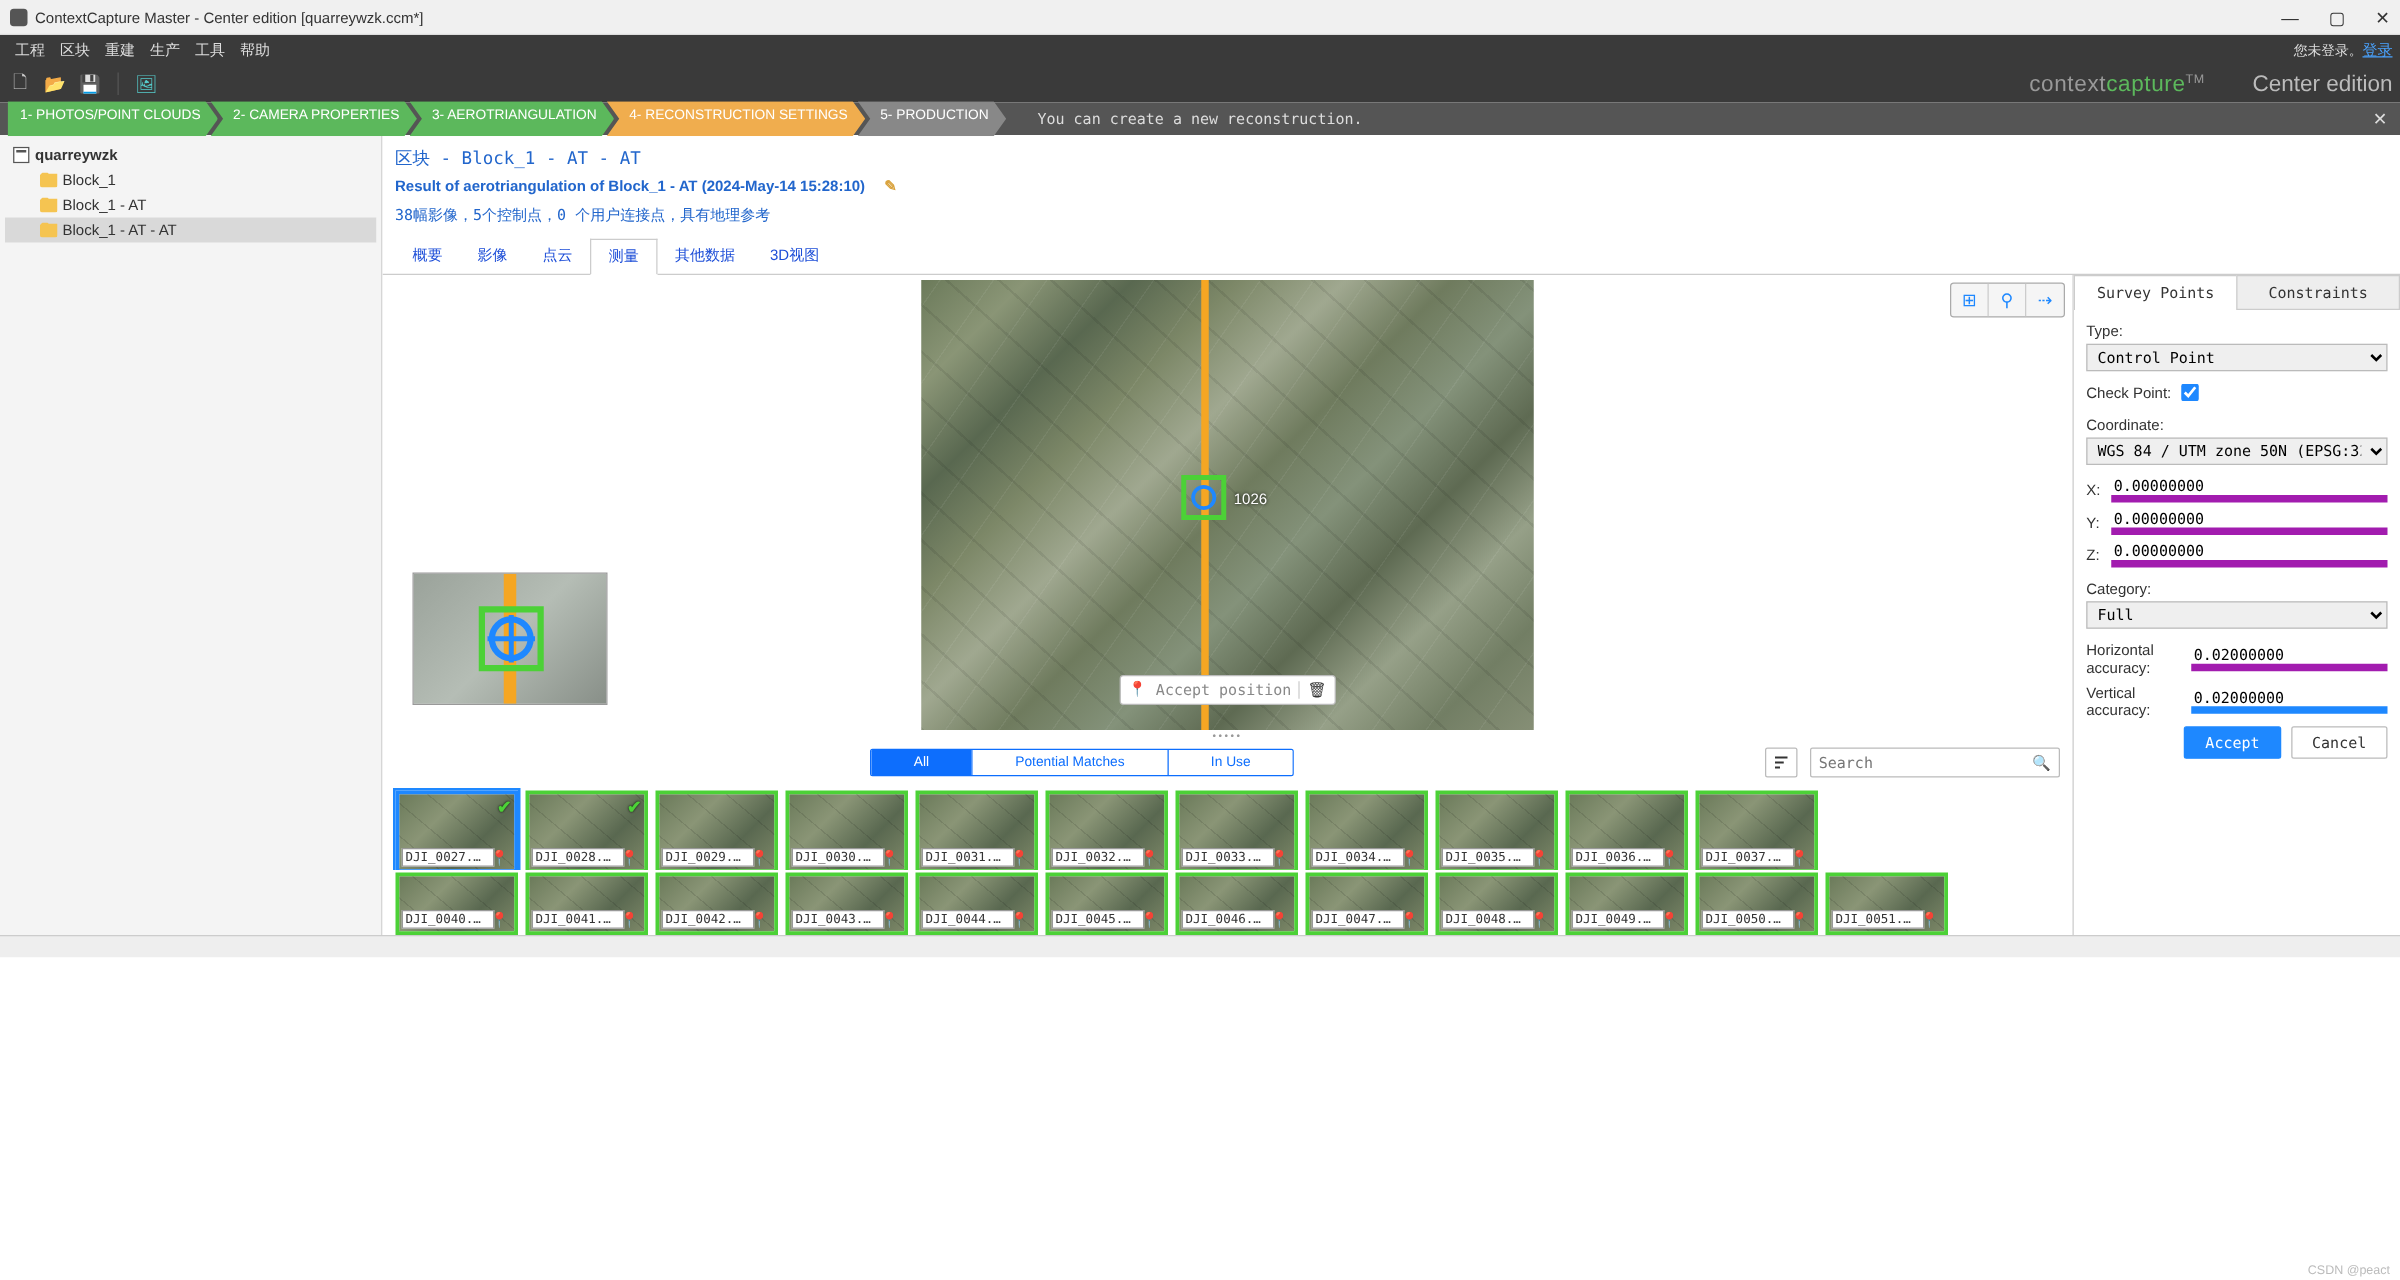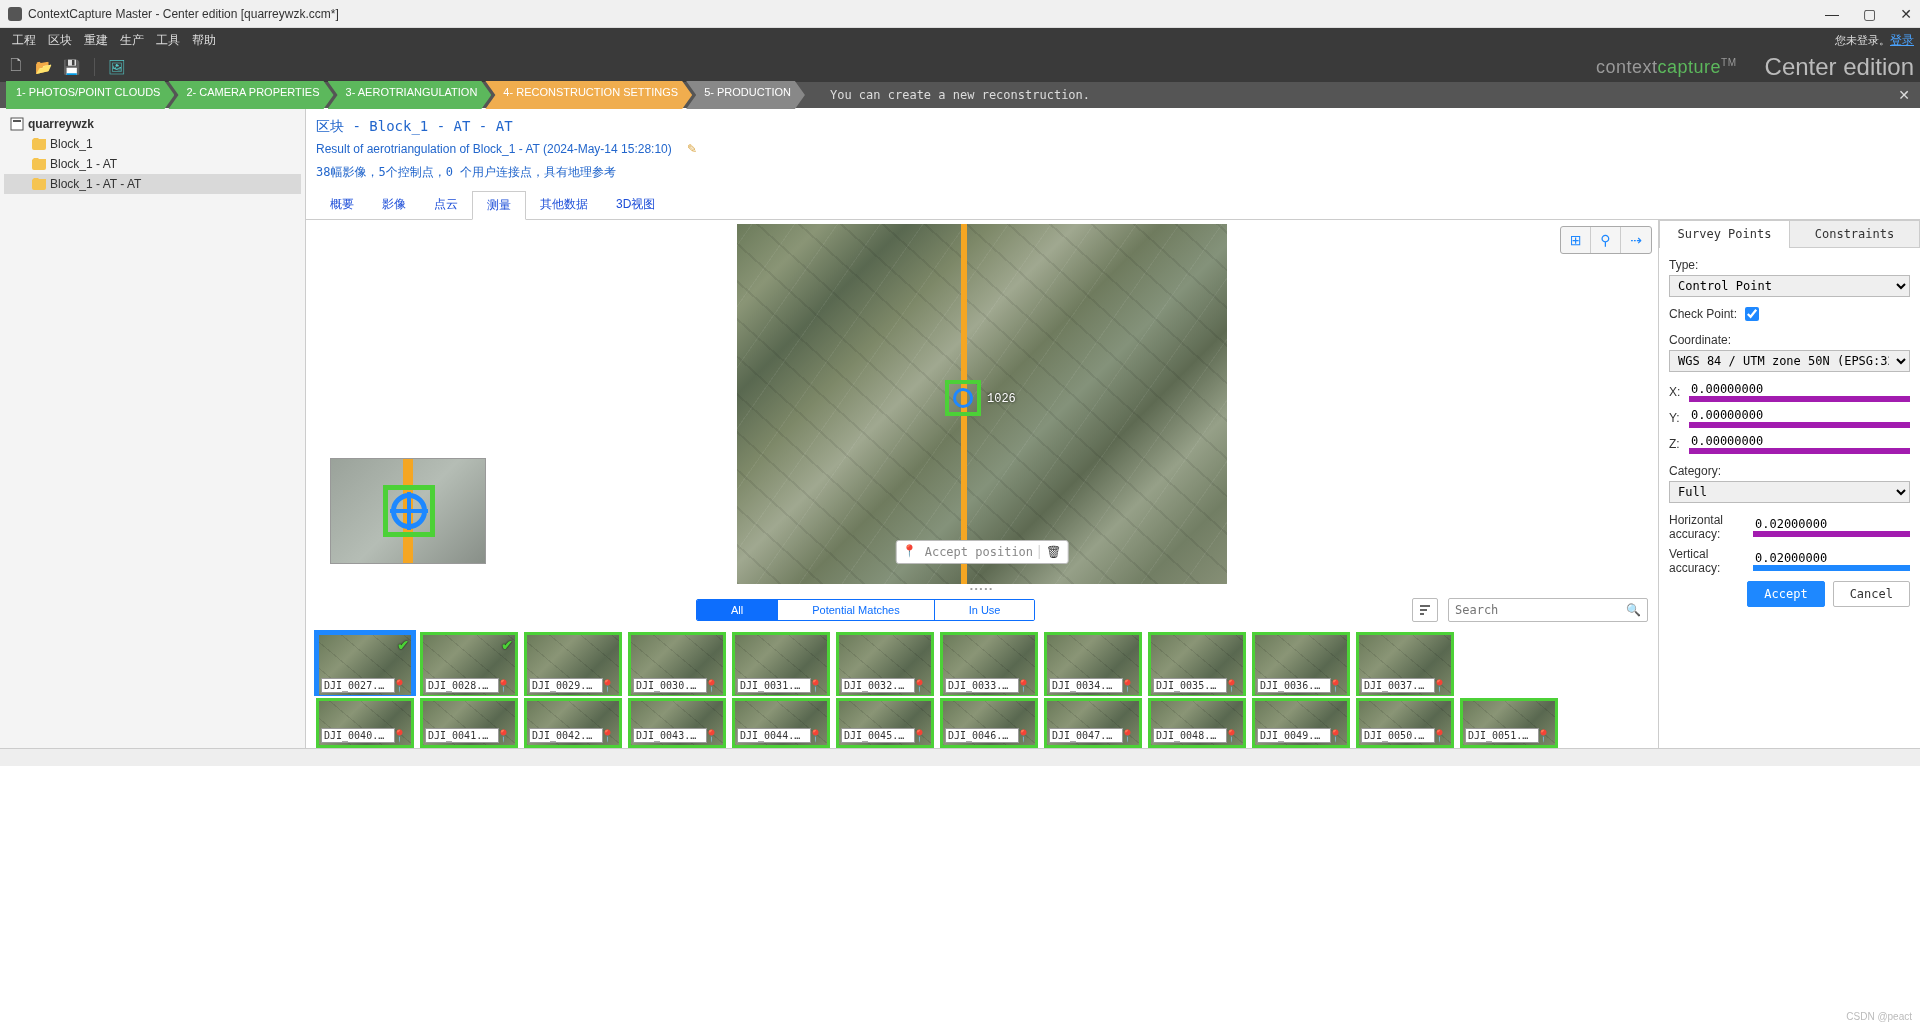--- a/index.html
+++ b/index.html
@@ -17,59 +17,59 @@
 .menubar .login-msg { font-size: 11px; }
 .menubar .login-link { color: #4aa3ff; text-decoration: underline; cursor: pointer; }
 
 .toolbar { height: 30px; background: #3a3a3a; display: flex; align-items: center; padding: 0 6px; gap: 8px; }
 .toolbar .tb-btn { width: 20px; height: 20px; display: flex; align-items: center; justify-content: center; cursor: pointer; font-size: 14px; color: #ccc; }
 .toolbar .tb-sep { width: 1px; height: 18px; background: #555; margin: 0 4px; }
 .toolbar .spacer { flex: 1; }
 .toolbar .brand { font-size: 18px; color: #999; letter-spacing: 0.5px; }
 .toolbar .brand b { color: #5cb85c; font-weight: normal; }
 .toolbar .brand sup { font-size: 10px; }
-.toolbar .edition { font-size: 24px; color: #bbb; margin-left: 20px; font-weight: 300; }
+.toolbar .edition { font-size: 18px; color: #bbb; margin-left: 30px; font-weight: 300; }
 
 .workflow { height: 26px; background: #555; display: flex; align-items: center; position: relative; font-size: 11px; }
 .wf-step { height: 28px; line-height: 22px; padding: 0 14px 0 18px; color: #fff; position: relative; margin-right: -6px; clip-path: polygon(0 0, calc(100% - 10px) 0, 100% 50%, calc(100% - 10px) 100%, 0 100%, 10px 50%); }
 .wf-step:first-child { clip-path: polygon(0 0, calc(100% - 10px) 0, 100% 50%, calc(100% - 10px) 100%, 0 100%); padding-left: 10px; margin-left: 6px; }
 .wf-green { background: #5cb85c; }
 .wf-orange { background: #f0ad4e; }
 .wf-gray { background: #888; }
 .workflow .hint { position: absolute; left: 50%; transform: translateX(-50%); color: #ddd; font-family: monospace; font-size: 12px; }
 .workflow .close-x { position: absolute; right: 10px; color: #ddd; font-size: 14px; cursor: pointer; }
 
 .body-row { display: flex; height: 640px; }
 
 .tree-panel { width: 306px; background: #f4f4f4; border-right: 1px solid #ccc; padding: 6px 4px; font-size: 12px; }
 .tree-node { display: flex; align-items: center; height: 20px; padding-left: 6px; gap: 4px; }
 .tree-node.child { padding-left: 28px; }
 .tree-node svg { flex-shrink: 0; }
 .tree-node.selected { background: #d9d9d9; }
 
 .main-panel { flex: 1; display: flex; flex-direction: column; background: #fff; padding: 8px 0 0 0; overflow: hidden; }
 .block-title { font-family: monospace; font-size: 14px; color: #2266cc; padding: 2px 10px; }
-.block-sub { font-family: monospace; font-size: 12px; color: #2266cc; padding: 4px 10px; }
+.block-sub { font-family: monospace; font-size: 12px; color: #2266cc; padding: 4px 10px; font-weight: bold; }
 .block-sub .edit-ic { color: #d9a23c; margin-left: 8px; cursor: pointer; }
 .block-stats { font-family: monospace; font-size: 12px; color: #2266cc; padding: 4px 10px 10px; }
 
 .tab-strip { display: flex; border-bottom: 1px solid #ccc; padding-left: 10px; font-size: 12px; }
 .tab { padding: 5px 14px; cursor: pointer; color: #1d4ed8; }
 .tab.active { border: 1px solid #ccc; border-bottom: 1px solid #fff; margin-bottom: -1px; background: #fff; }
 
 .survey-area { flex: 1; display: flex; overflow: hidden; }
 
 .viewer-col { flex: 1; display: flex; flex-direction: column; position: relative; }
 .viewer-main { position: relative; height: 370px; display: flex; justify-content: center; align-items: flex-start; padding-top: 4px; }
 .aerial-img { width: 490px; height: 360px; background: linear-gradient(135deg,#6b7a5a 0%,#8a9576 10%,#596850 20%,#7d8868 30%,#a0a890 40%,#6f7b5e 50%,#84927a 60%,#5e6a52 70%,#96a088 80%,#727e64 90%,#868f76 100%); position: relative; overflow: hidden; }
 .aerial-img::before { content:""; position:absolute; inset:0; background: repeating-linear-gradient(42deg, rgba(0,0,0,0.08) 0 2px, transparent 2px 28px), repeating-linear-gradient(-55deg, rgba(255,255,255,0.06) 0 1px, transparent 1px 35px); }
 .vline { position: absolute; top:0; bottom:0; left: 224px; width: 6px; background: #f5a623; }
 .target-box { position: absolute; top: 156px; left: 208px; width: 36px; height: 36px; border: 4px solid #4cd137; }
 .target-box::after { content:""; position:absolute; inset:4px; border:3px solid #1e88ff; border-radius:50%; }
-.target-label { position: absolute; top: 168px; left: 250px; color: #fff; font-size: 12px; text-shadow: 0 0 3px #000; font-family: Liberation Mono, monospace; }
+.target-label { position: absolute; top: 168px; left: 250px; color: #fff; font-size: 12px; text-shadow: 0 0 3px #000; font-family: Liberation Sans, sans-serif; }
 
 .mini-view { position: absolute; left: 24px; bottom: 20px; width: 156px; height: 106px; border: 1px solid #999; background: linear-gradient(135deg,#9aa29a,#b5bdb5,#888f88); overflow:hidden; }
 .mini-view .mvline { position:absolute; top:0; bottom:0; left: 72px; width:10px; background:#f5a623; }
 .mini-view .mbox { position:absolute; top:26px; left:52px; width:52px; height:52px; border:5px solid #4cd137; }
 .mini-view .mcirc { position:absolute; top:34px; left:60px; width:36px; height:36px; border:5px solid #1e88ff; border-radius:50%; }
 .mini-view .mcirc::before { content:""; position:absolute; left:50%; top:-6px; bottom:-6px; width:4px; margin-left:-2px; background:#1e88ff; }
 .mini-view .mcirc::after { content:""; position:absolute; top:50%; left:-6px; right:-6px; height:4px; margin-top:-2px; background:#1e88ff; }
 
 .accept-bar { position: absolute; bottom: 20px; left: 50%; transform: translateX(-50%); display: flex; align-items: center; gap: 6px; background: #fff; border: 1px solid #bbb; border-radius: 3px; padding: 3px 6px; }
 .accept-bar .pin-ic { width:16px; height:16px; color:#888; }

